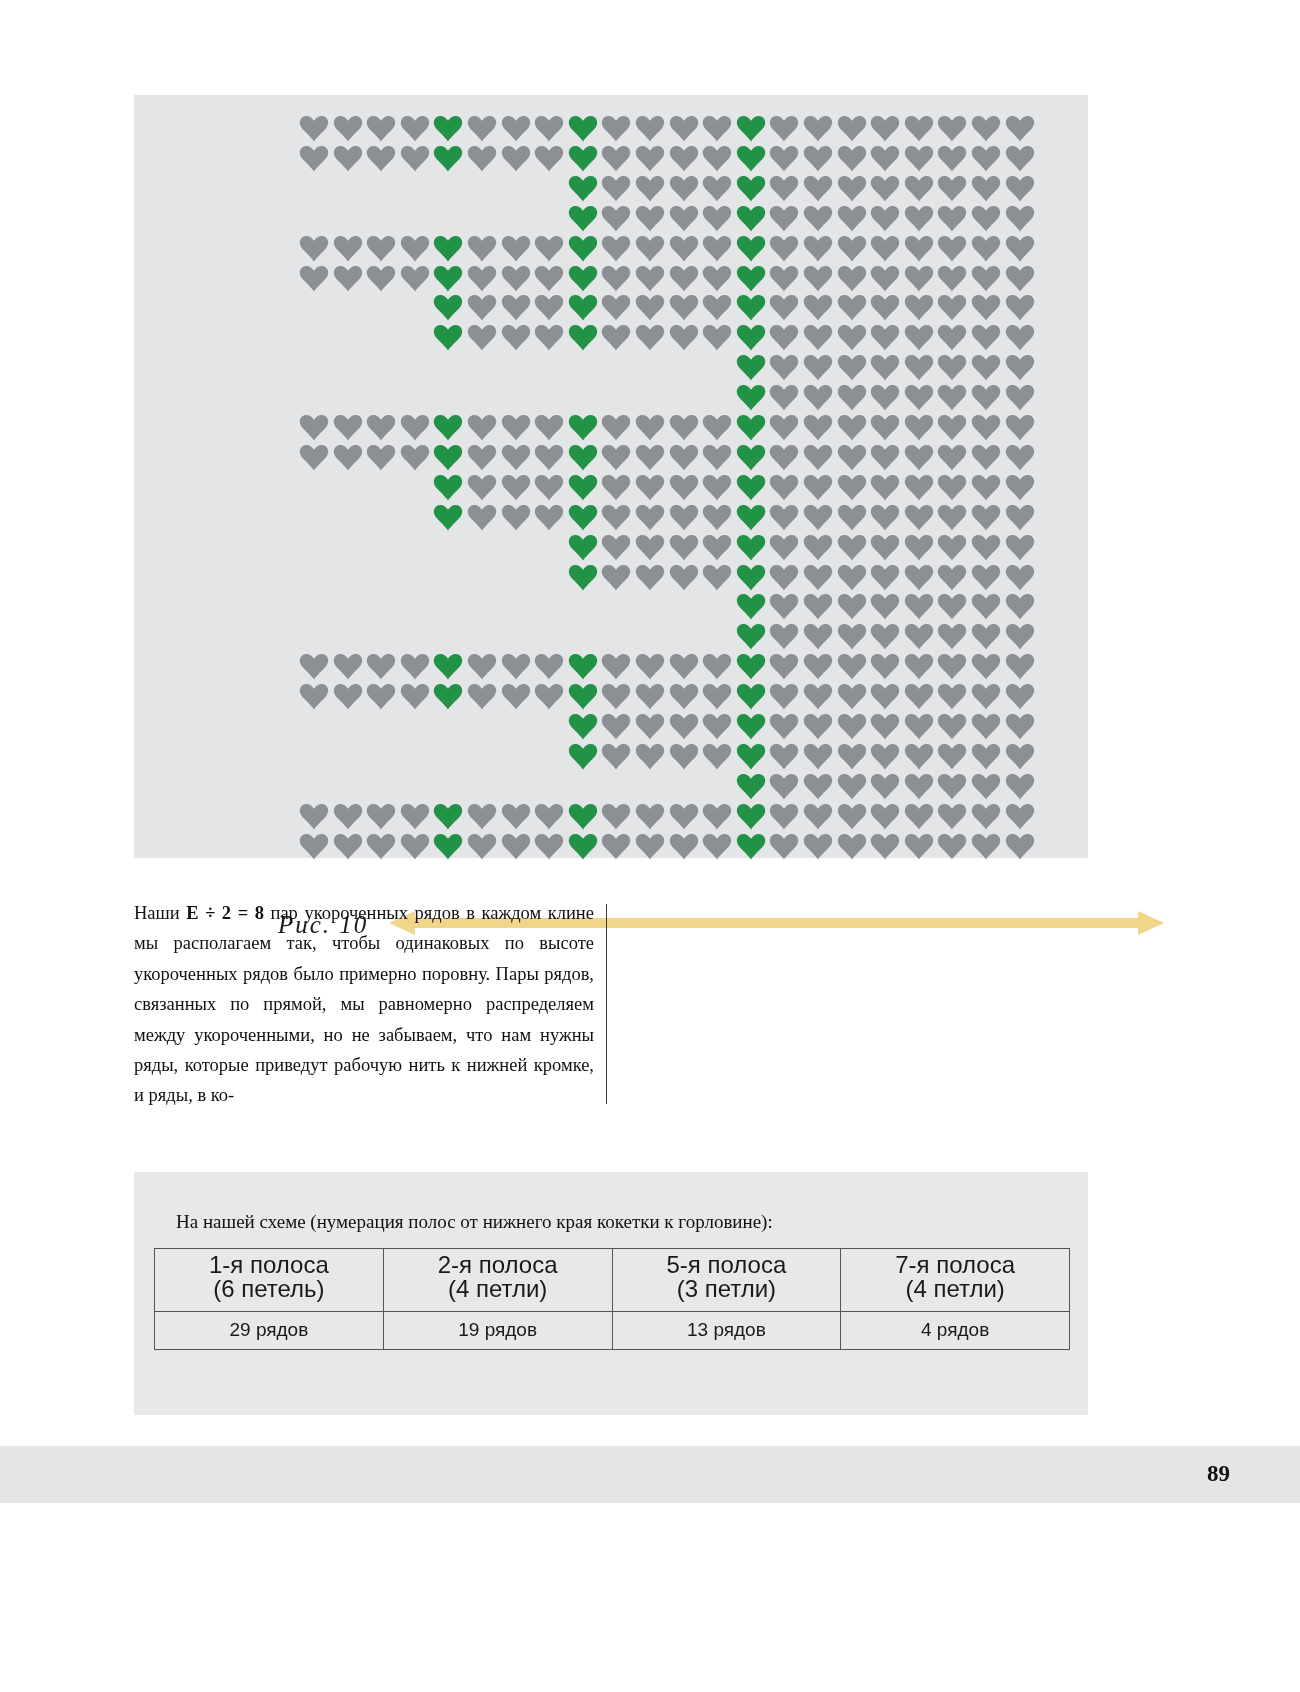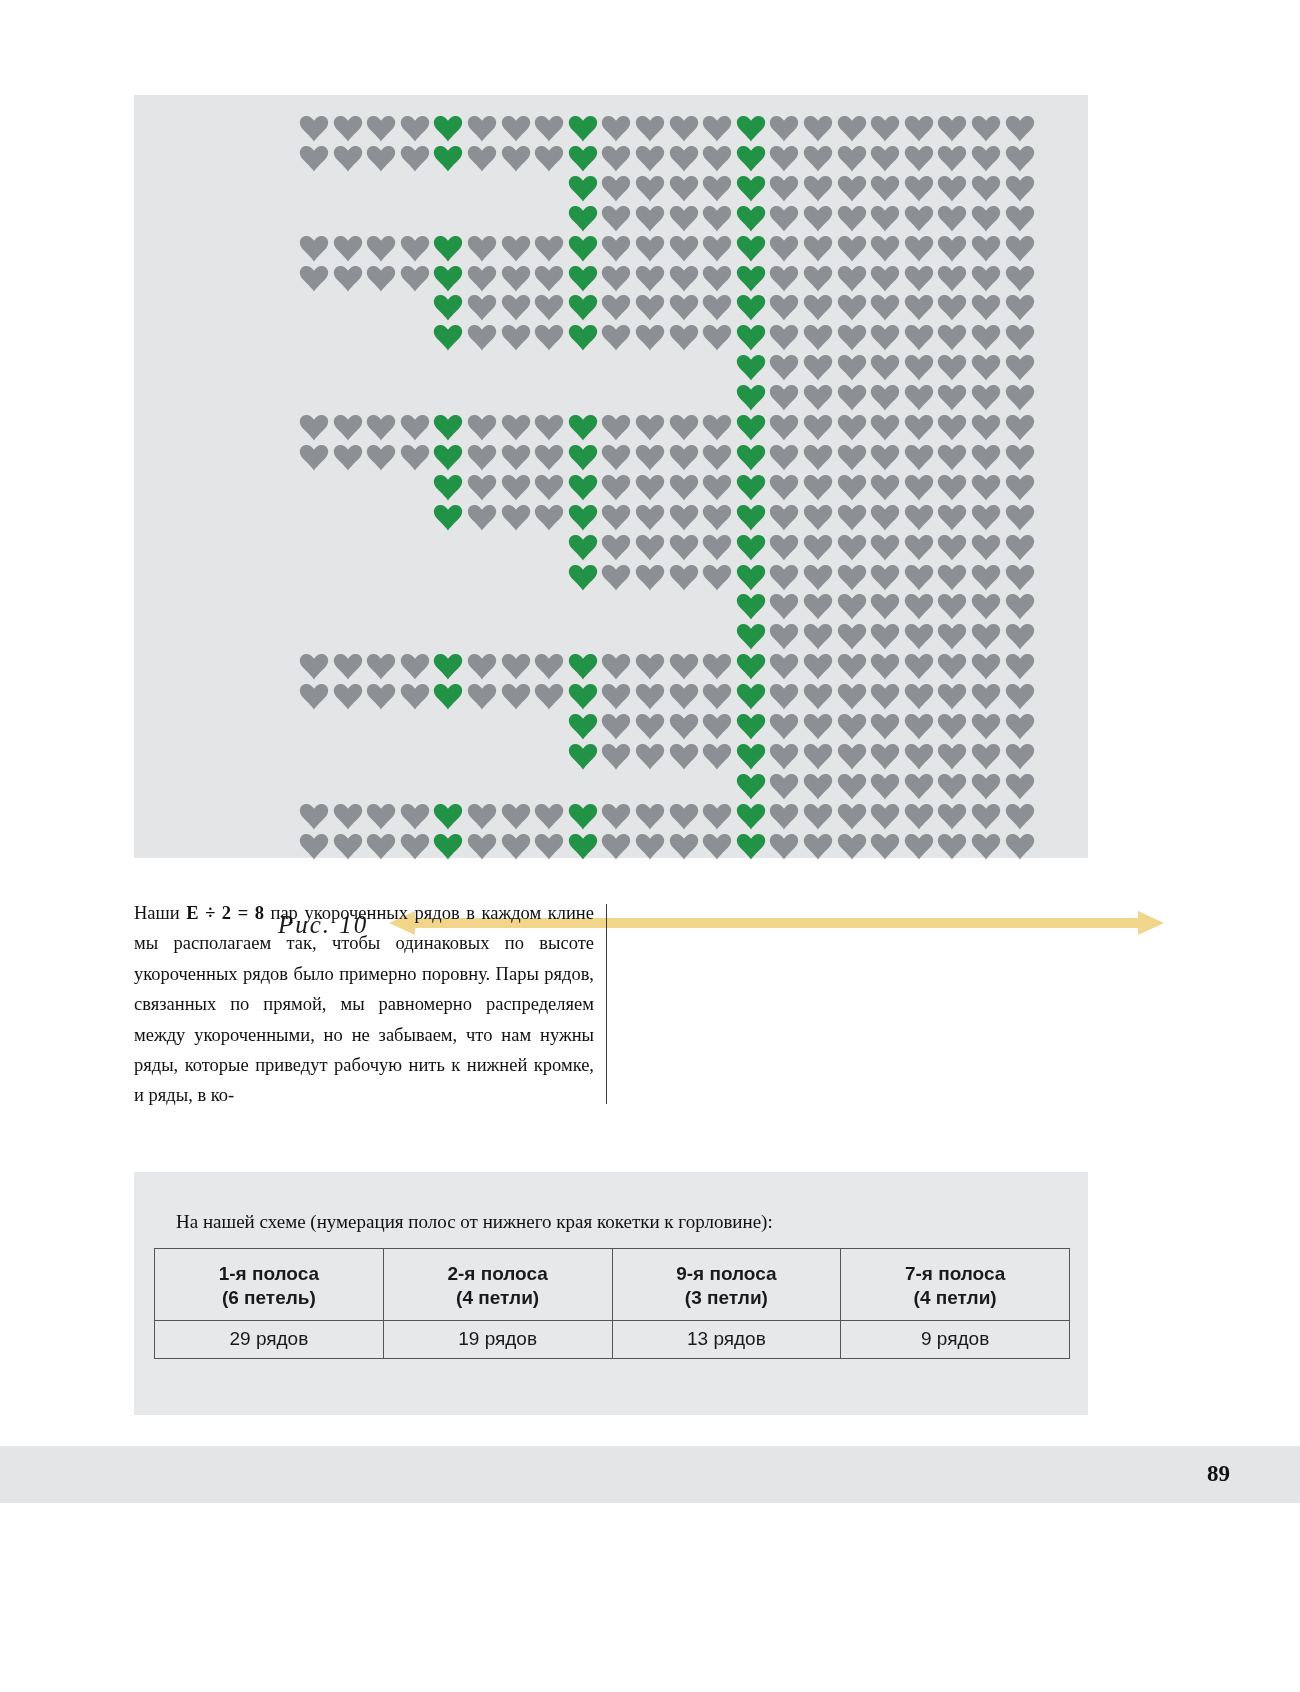--- a/index.html
+++ b/index.html
@@ -73,21 +73,21 @@
     border-collapse:collapse;
     width:916px;
     font-family:"Liberation Sans", sans-serif;
   }
   table.stripes td{
     border:1px solid #555;
     text-align:center;
     color:#1a1a1a;
   }
   table.stripes td.head{
-    font-weight:bold;font-size:19px;padding:13px 4px 10px 4px;line-height:24px;
+    font-weight:normal;font-size:24px;padding:4px 4px 10px 4px;line-height:24px;
   }
   table.stripes td.val{
     font-size:19px;padding:7px 4px 8px 4px;
   }
 
   
   .footer-band{
     position:absolute;left:0;top:1446px;width:1300px;height:57px;background:#e3e5e6;
   }
   .page-num{
@@ -2285,33 +2285,33 @@
         <tr>
           <td class="head">
             <span>1-я полоса</span><br>
             <span>(6 петель)</span>
           </td>
           <td class="head">
             <span>2-я полоса</span><br>
             <span>(4 петли)</span>
           </td>
           <td class="head">
-            <span>9-я полоса</span><br>
+            <span>5-я полоса</span><br>
             <span>(3 петли)</span>
           </td>
           <td class="head">
             <span>7-я полоса</span><br>
             <span>(4 петли)</span>
           </td>
         </tr>
         <tr>
           <td class="val">29 рядов</td>
           <td class="val">19 рядов</td>
           <td class="val">13 рядов</td>
-          <td class="val">9 рядов</td>
+          <td class="val">4 рядов</td>
         </tr>
       </tbody>
     </table>
   </div>
 
   <div class="footer-band"></div>
   <div class="page-num">89</div>
 
 </div>
 

